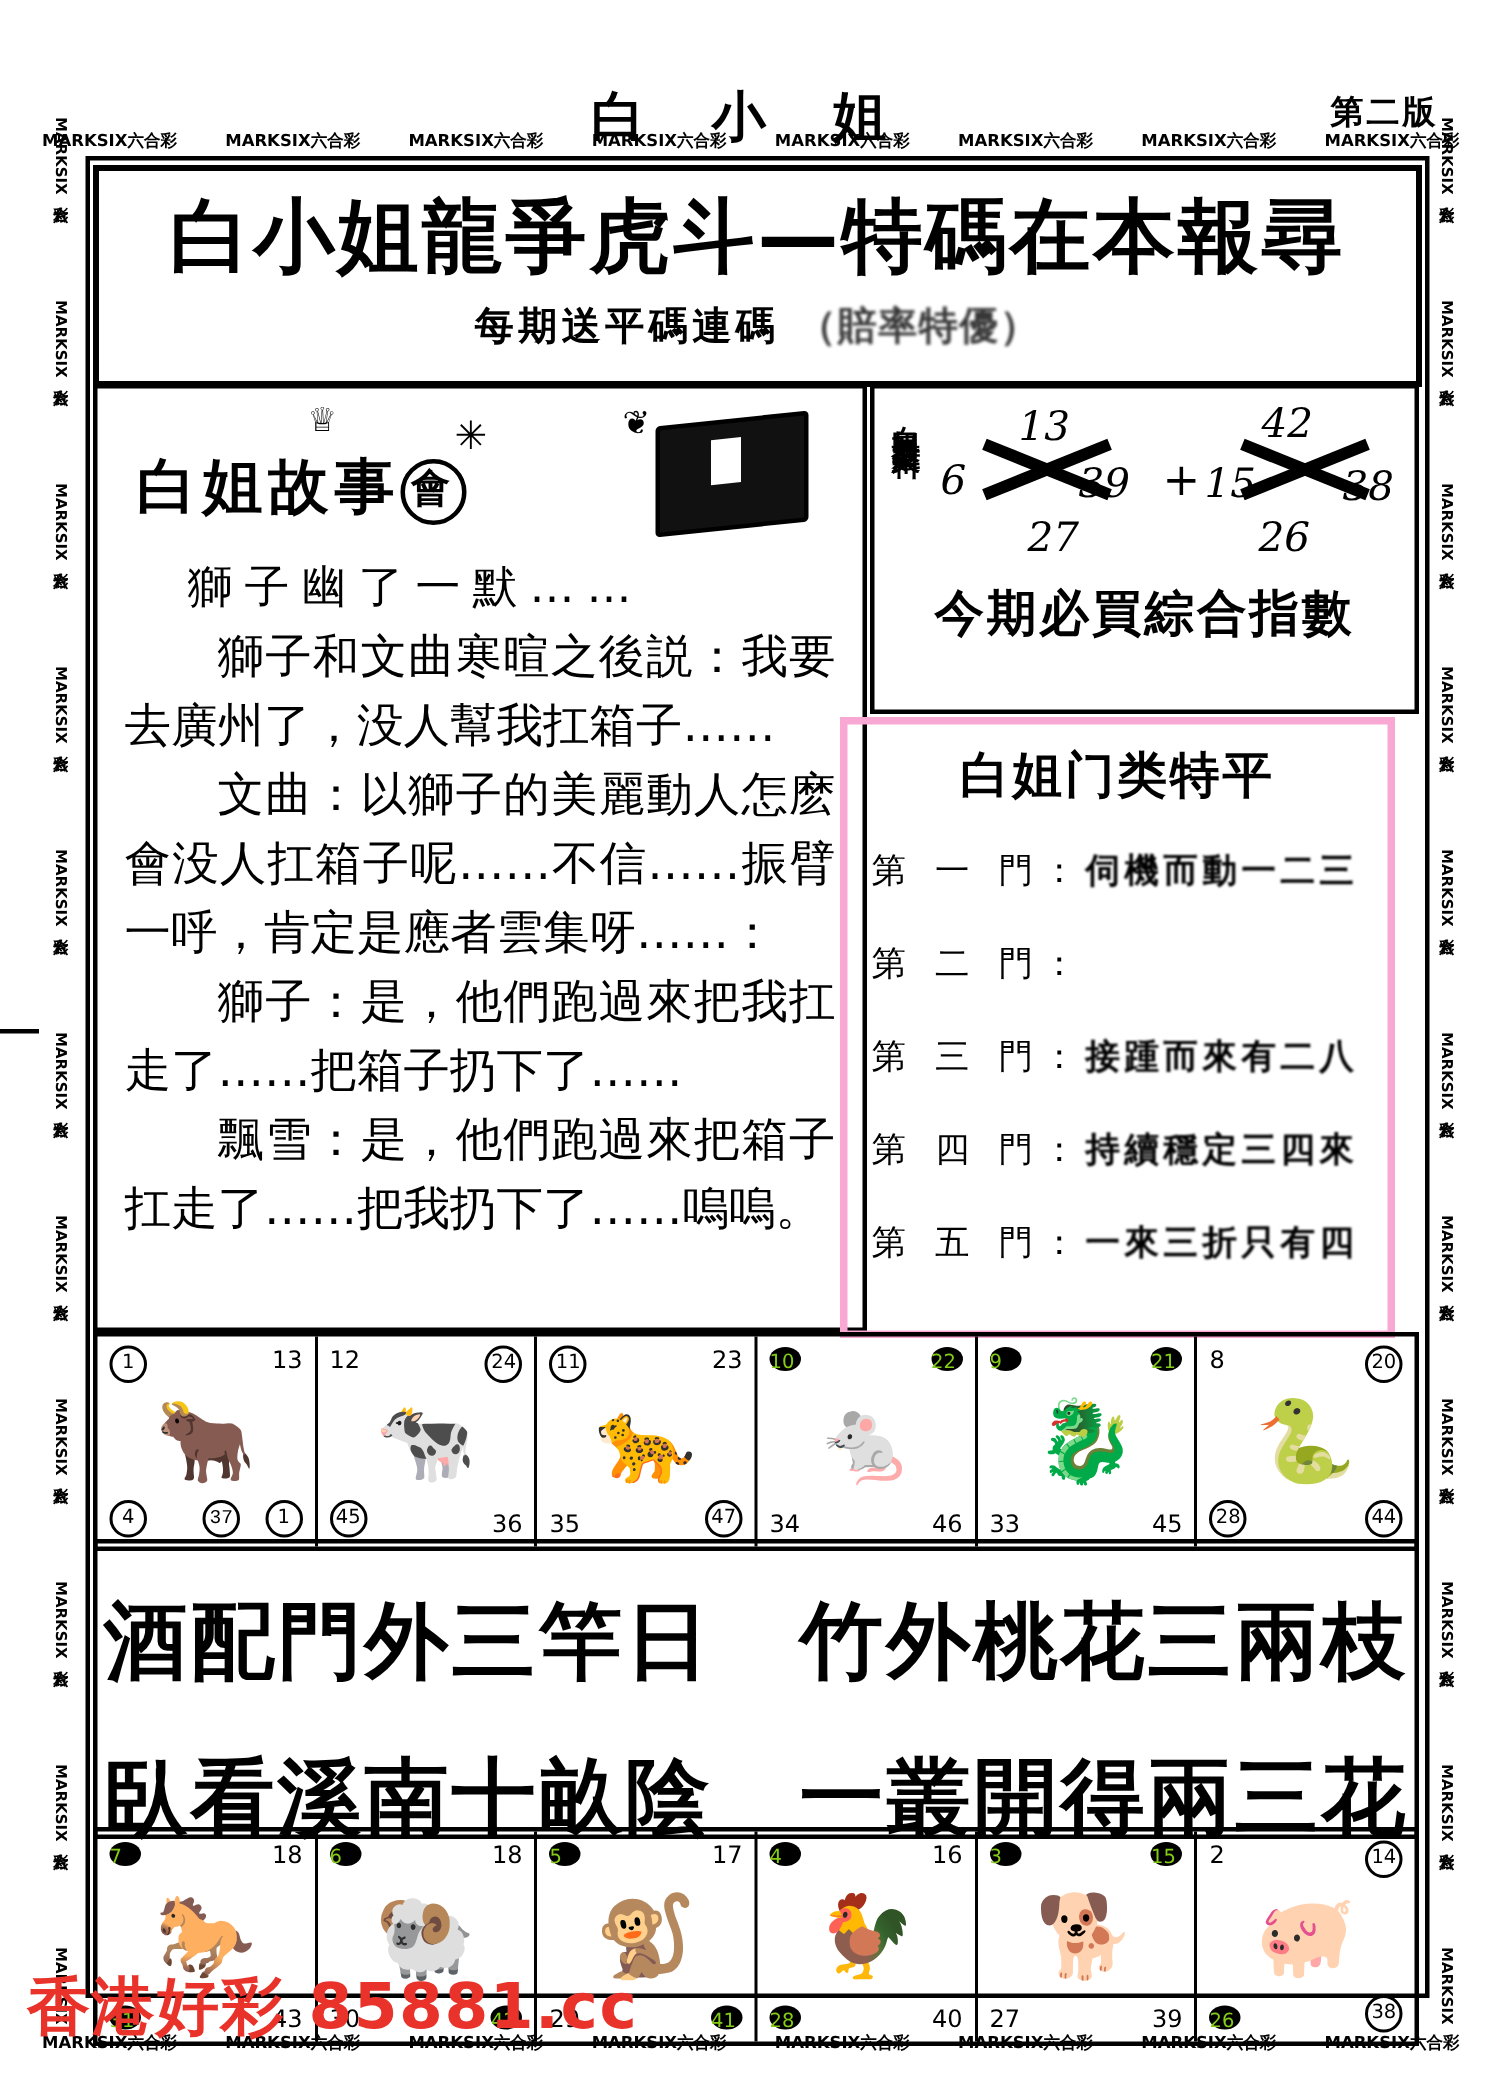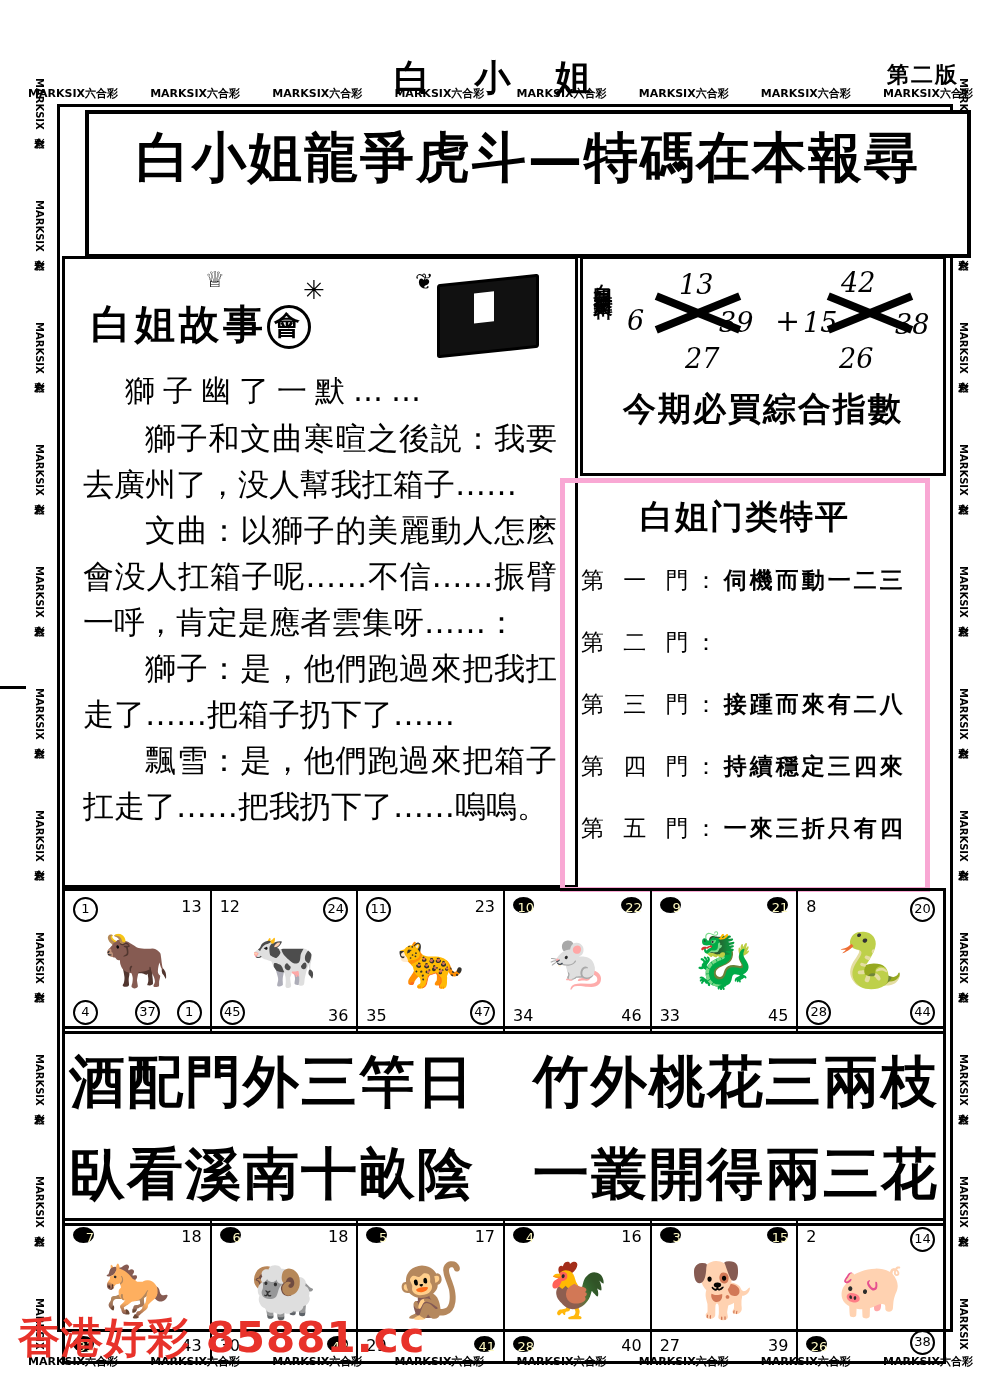--- a/index.html
+++ b/index.html
@@ -27,21 +27,21 @@
      display:flex;flex-direction:column;justify-content:space-between;align-items:center;}
   .vstrip.left{left:26px;}
   .vstrip.right{left:950px;}
   .vstrip .vtok{writing-mode:vertical-rl;font-family:"DejaVu Sans",sans-serif;
      font-size:10px;font-weight:bold;white-space:nowrap;}
 
   
   .frame{position:absolute;left:57px;top:104px;width:890px;height:1222px;border:3px solid #000;}
 
   
-  .banner{position:absolute;left:62px;top:110px;width:878px;height:140px;border:4px solid #000;background:#fff;margin-left:23px;}
+  .banner{position:absolute;left:62px;top:110px;width:878px;height:140px;border:4px solid #000;background:#fff;}
   .banner-main{position:absolute;left:0;top:8px;width:878px;text-align:center;
      font-family:"DejaVu Sans",sans-serif;font-size:54px;font-weight:bold;letter-spacing:2px;}
   .banner-sub{position:absolute;left:0;top:86px;width:878px;text-align:center;
      font-family:"DejaVu Sans",sans-serif;font-size:26px;font-weight:bold;letter-spacing:3px;}
   .banner-sub .paren{letter-spacing:1px;}
   .banner-sub .blur{filter:blur(1.1px);opacity:.78;}
 
   
   .story{position:absolute;left:62px;top:256px;width:510px;height:626px;border:3px solid #000;}
   .story-title{position:absolute;left:26px;top:38px;font-family:"DejaVu Sans",sans-serif;
@@ -84,30 +84,30 @@
   .zrow.one{top:888px;}
   .zrow.two{top:1218px;}
   .zcell{flex:1;border-right:2px solid #000;position:relative;}
   .zcell:last-child{border-right:none;}
   .zcell .n{position:absolute;font-size:16px;font-family:"DejaVu Sans",sans-serif;}
   .zcell .tl{left:8px;top:6px;}
   .zcell .tr{right:8px;top:6px;}
   .zcell .bl{left:8px;bottom:6px;}
   .zcell .br{right:8px;bottom:6px;}
   .zcell .ball{display:inline-block;width:21px;height:16px;line-height:21px;border-radius:50%;
-     background:#000;color:#fef9c3;text-align:right;font-size:13px;}
+     background:#000;color:#84cc16;text-align:left;font-size:13px;}
   .zcell .ring{display:inline-block;width:21px;height:21px;line-height:19px;border-radius:50%;
      border:2px solid #000;text-align:center;font-size:13px;}
   .animal{position:absolute;left:50%;top:50%;transform:translate(-50%,-50%);
      font-size:54px;line-height:1;}
 
   
   .poem{position:absolute;left:62px;top:1026px;width:878px;height:194px;border:3px solid #000;}
   .poem-line{width:878px;text-align:center;font-family:"DejaVu Sans",sans-serif;
-     font-size:56px;font-weight:bold;letter-spacing:2px;margin-top:16px;}
+     font-size:56px;font-weight:bold;letter-spacing:2px;margin-top:28px;}
 
   
   .wm{position:absolute;left:18px;top:1310px;font-family:"DejaVu Sans",sans-serif;
      font-size:42px;font-weight:bold;color:#e8322a;letter-spacing:1px;}
   .wm .num{color:#e8322a;}
   .tickmark{position:absolute;left:0;top:686px;width:26px;height:3px;background:#000;}
 </style>
 </head>
 <body>
 
@@ -153,20 +153,24 @@
       <span class="vtok">MARKSIX六合彩</span>
       <span class="vtok">MARKSIX六合彩</span>
       <span class="vtok">MARKSIX六合彩</span>
     </div>
   <div class="tickmark"></div>
 
   <div class="frame"></div>
 
   <div class="banner">
     <div class="banner-main">白小姐龍爭虎斗—特碼在本報尋</div>
+    <div class="banner-sub">
+      <span>每期送平碼連碼</span>
+      <span class="paren blur">（賠率特優）</span>
+    </div>
   </div>
 
   <div class="story">
     <span class="spark" style="left:140px;top:8px;">♕</span>
     <span class="spark" style="left:238px;top:16px;font-size:26px;">✳</span>
     <span class="spark" style="left:350px;top:10px;">❦</span>
     <div class="book"></div>
     <div class="story-title">
       <span>白姐故事</span><span class="circ">會</span>
     </div>
@@ -224,21 +228,21 @@
       </div>
   </div>
 
   <div class="zrow one" id="zrow1">
       <div class="zcell">
         <div class="animal">🐂</div>
         <span class="n tl"><span class="ring">1</span></span>
         <span class="n tr">13</span>
         <span class="n bl"><span class="ring">4</span></span>
         <span class="n br"><span class="ring">1</span></span>
-        <span class="n bl" style="left: 70px;"><span class="ring">37</span></span>
+        <span class="n bl" style="left: 70px; font-family: Liberation Mono, monospace;"><span class="ring">37</span></span>
       </div>
       <div class="zcell">
         <div class="animal">🐄</div>
         <span class="n tl">12</span>
         <span class="n tr"><span class="ring">24</span></span>
         <span class="n bl"><span class="ring">45</span></span>
         <span class="n br">36</span>
       </div>
       <div class="zcell">
         <div class="animal">🐆</div>

